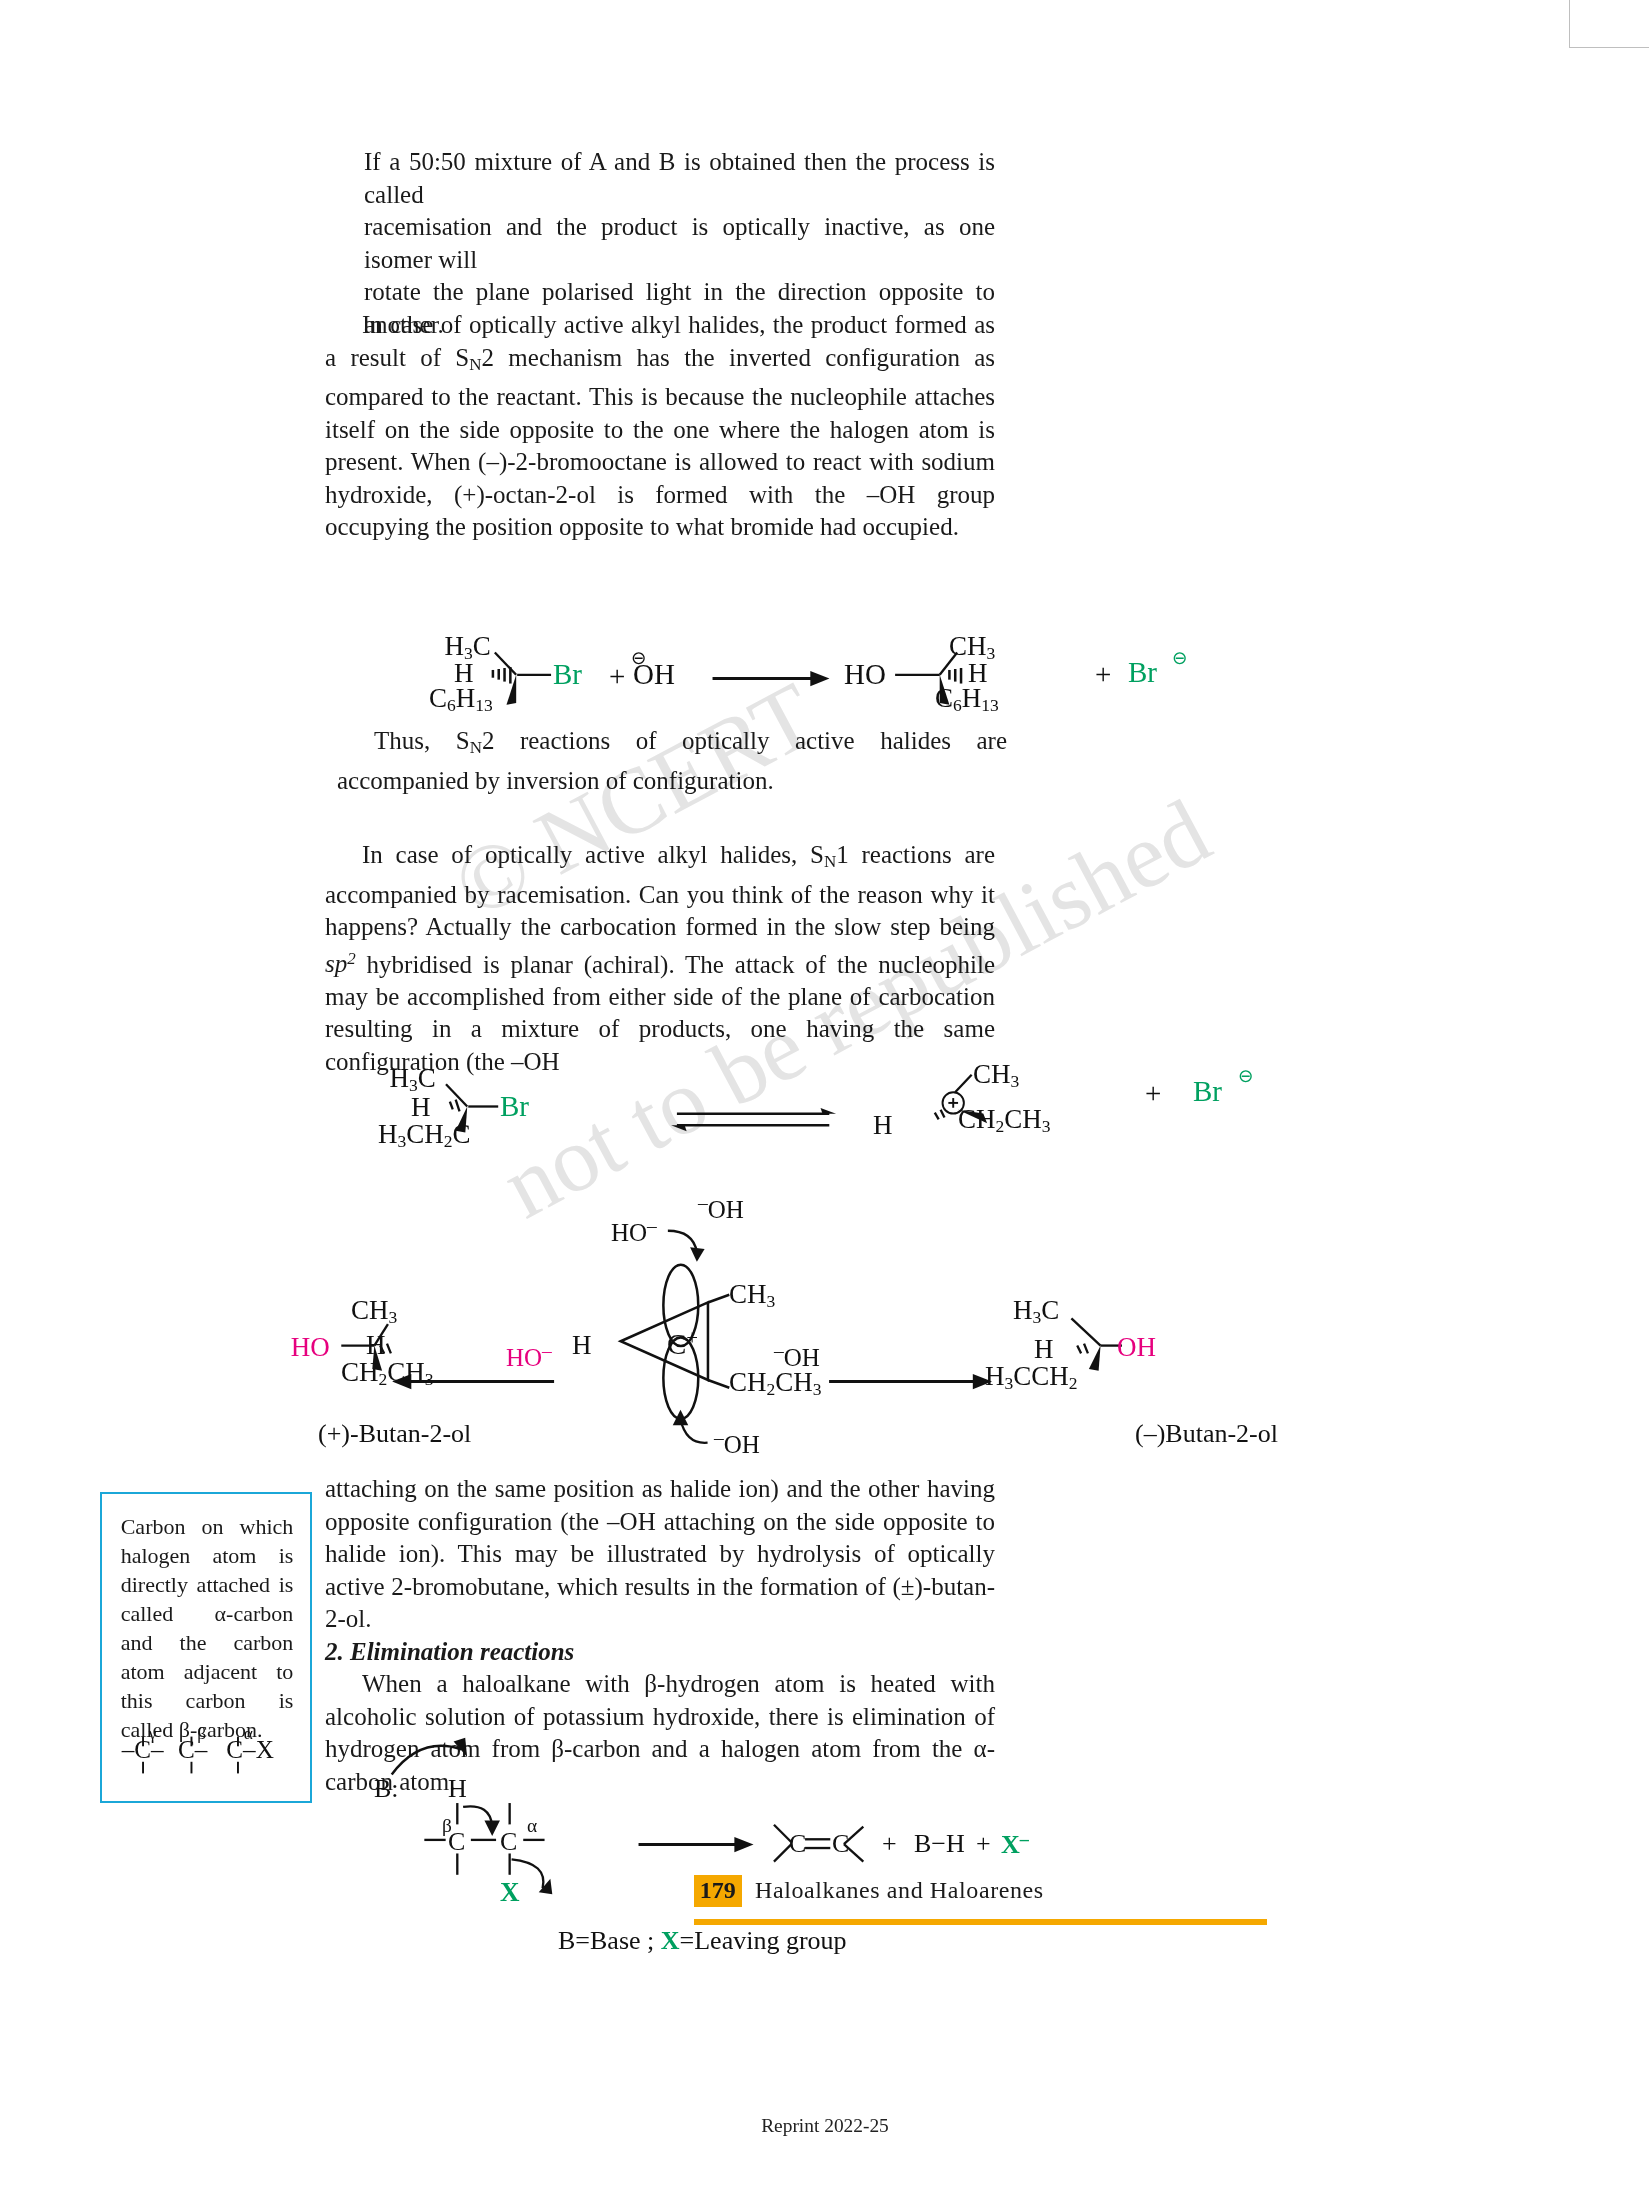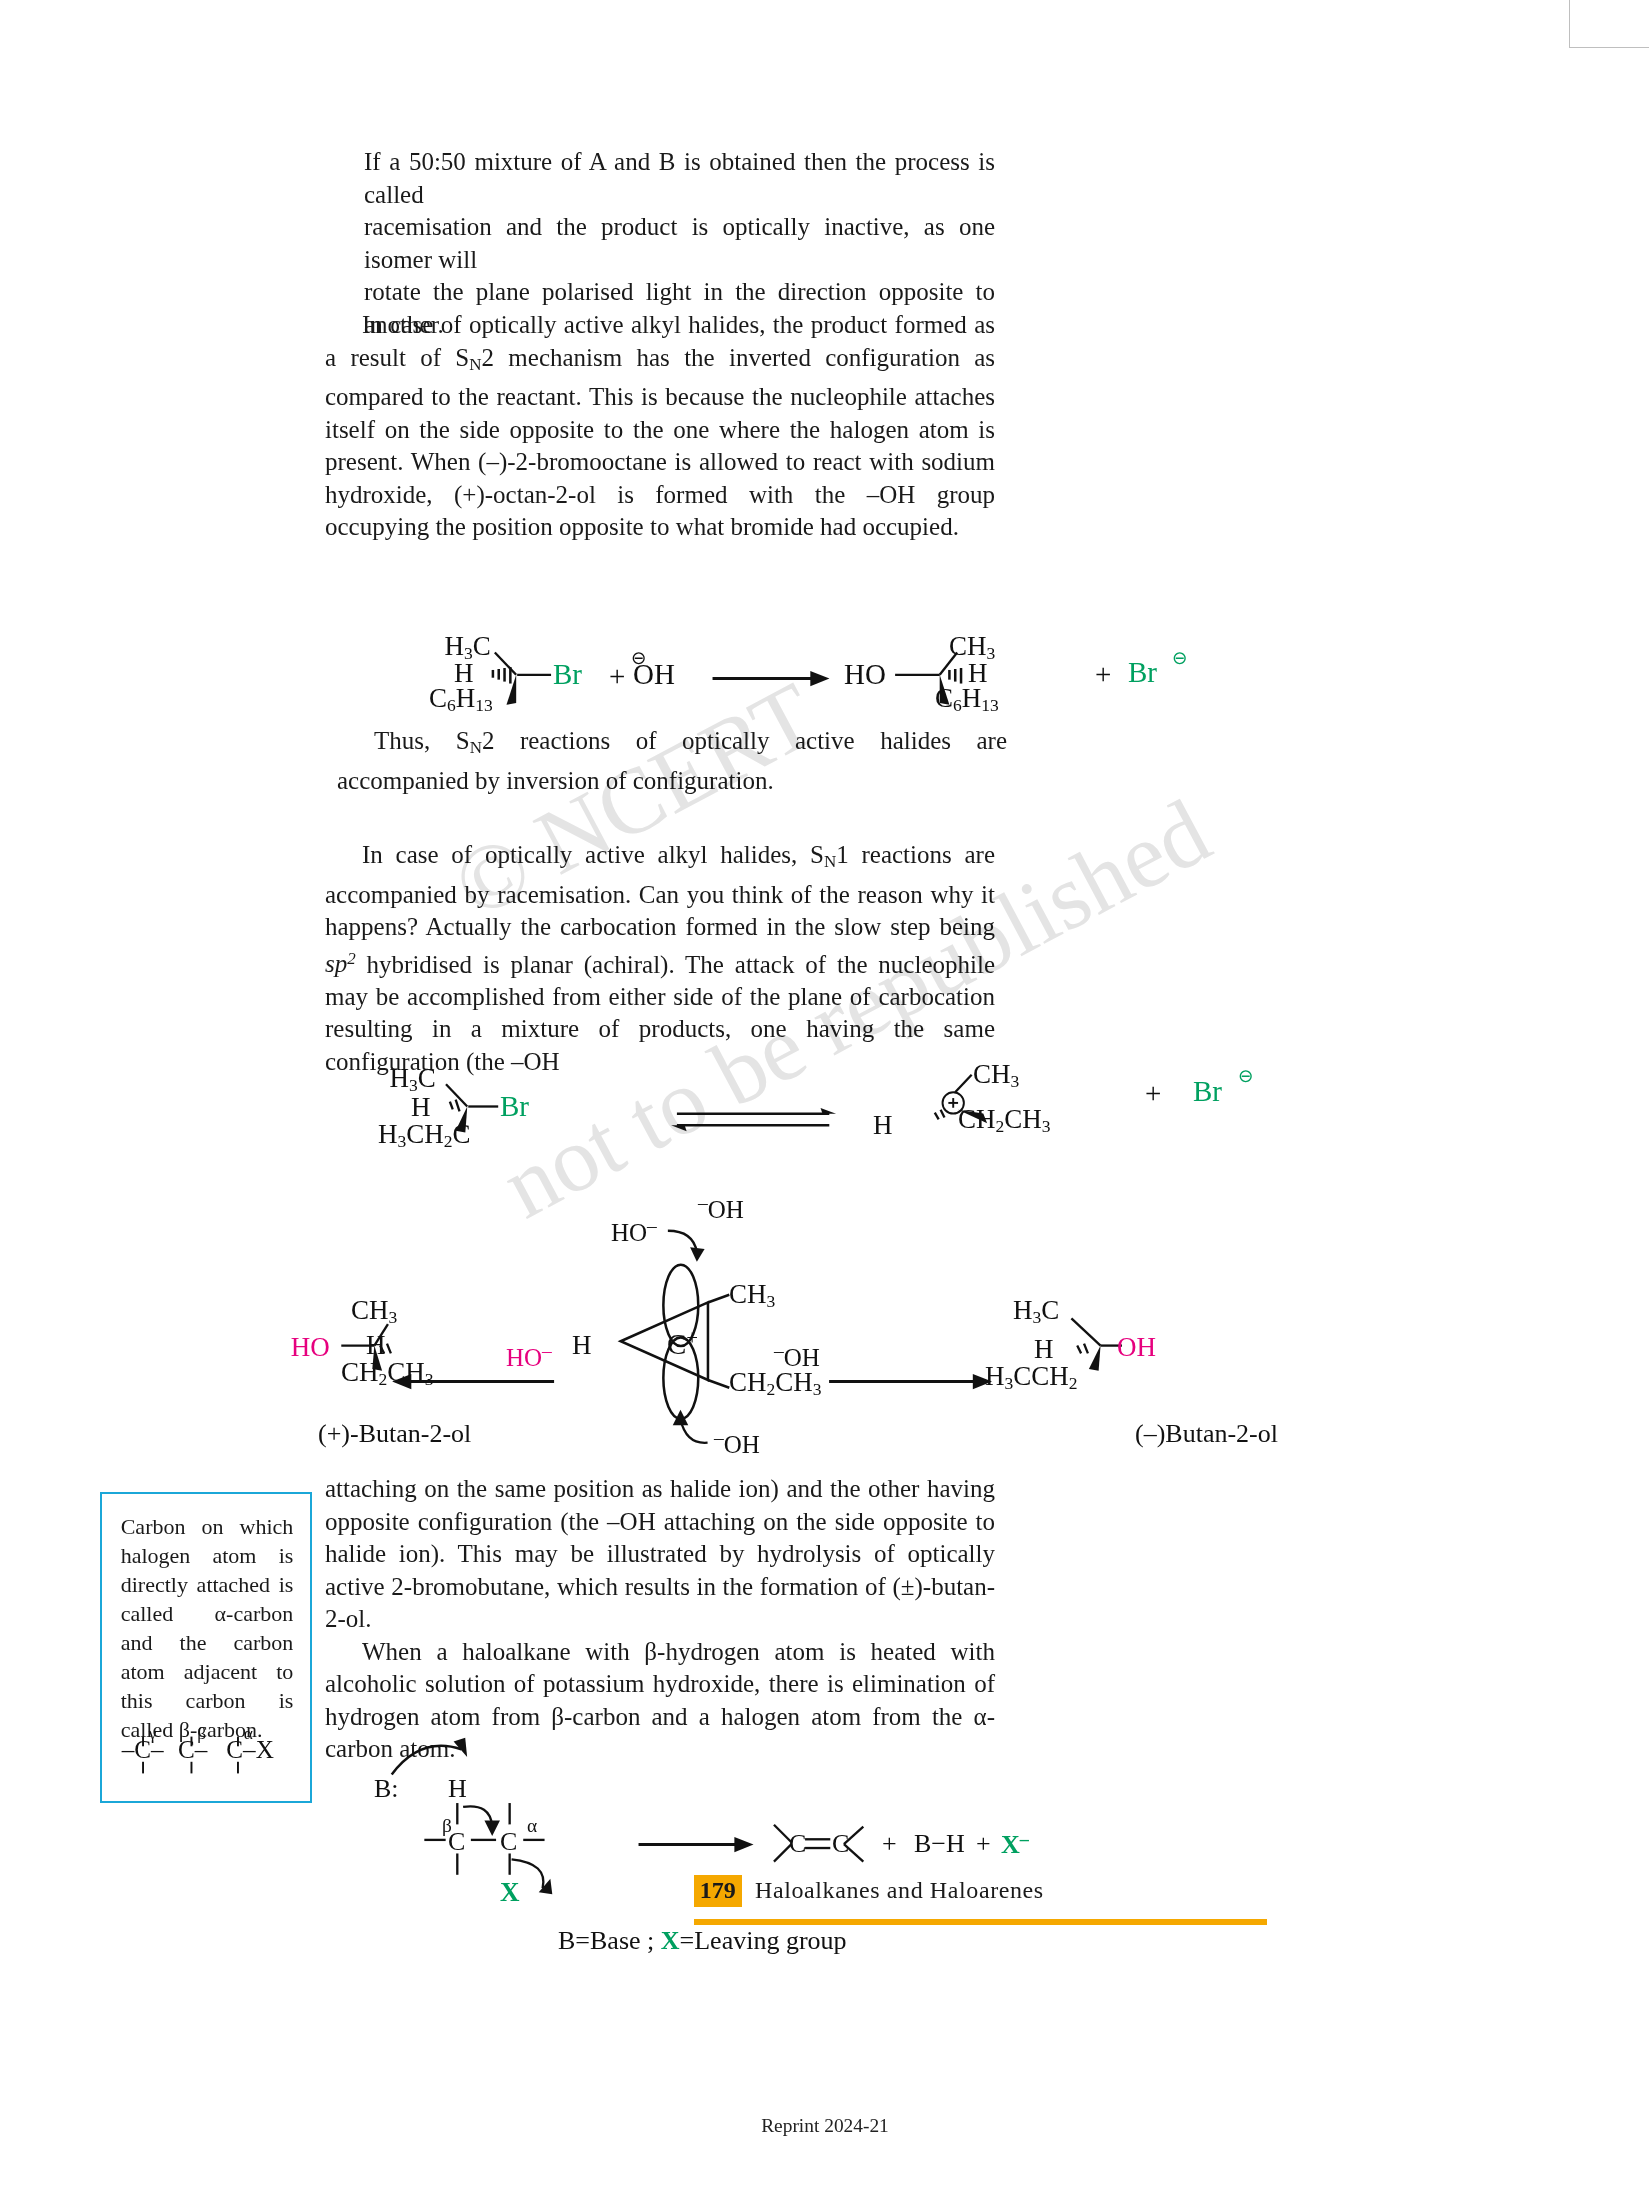--- a/index.html
+++ b/index.html
@@ -376,20 +376,21 @@
     <div class="abs chem" style="left:854px; top:225px; font-size:26px;">(–)Butan-2-ol</div>
   </div>
 
   <div class="content" style="top:1473px;">
     <p class="body">
       attaching on the same position as halide ion) and the other having
       opposite configuration (the –OH attaching on the side opposite to halide
       ion). This may be illustrated by hydrolysis of optically active
       2-bromobutane, which results in the formation of (±)-butan-2-ol.
     </p>
+    <p class="body" style="font-weight:bold; font-style:italic; margin-top:0px;">2. Elimination  reactions</p>
     <p class="body">
       <span class="ti"></span>When a haloalkane with β-hydrogen atom is heated with alcoholic
       solution of potassium hydroxide, there is elimination of hydrogen
       atom from β-carbon and a halogen atom from the α-carbon atom.
     </p>
   </div>
 
   <div class="sidebox">
     <p>Carbon on which halogen atom is directly attached is called α-carbon and the carbon atom adjacent to this carbon is called β-carbon.</p>
     <svg style="position:absolute; left:11.6px; top:227px;" width="184" height="68" viewBox="0 0 190 70">
@@ -469,16 +470,16 @@
   </div>
 
   <div class="abs chem" style="left:558px; top:1926px; font-size:26px;">
     <span>B=Base ;</span>
     <span class="x-green" style="font-weight:bold;">X</span><span>=Leaving group</span>
   </div>
 
   <div class="footer-rule"></div>
   <div class="footer-num">179</div>
   <div class="footer-title">Haloalkanes  and  Haloarenes</div>
-  <div class="reprint">Reprint 2024-21</div>
+  <div class="reprint">Reprint 2022-25</div>
 
 </div>
 
 
 </body></html>

